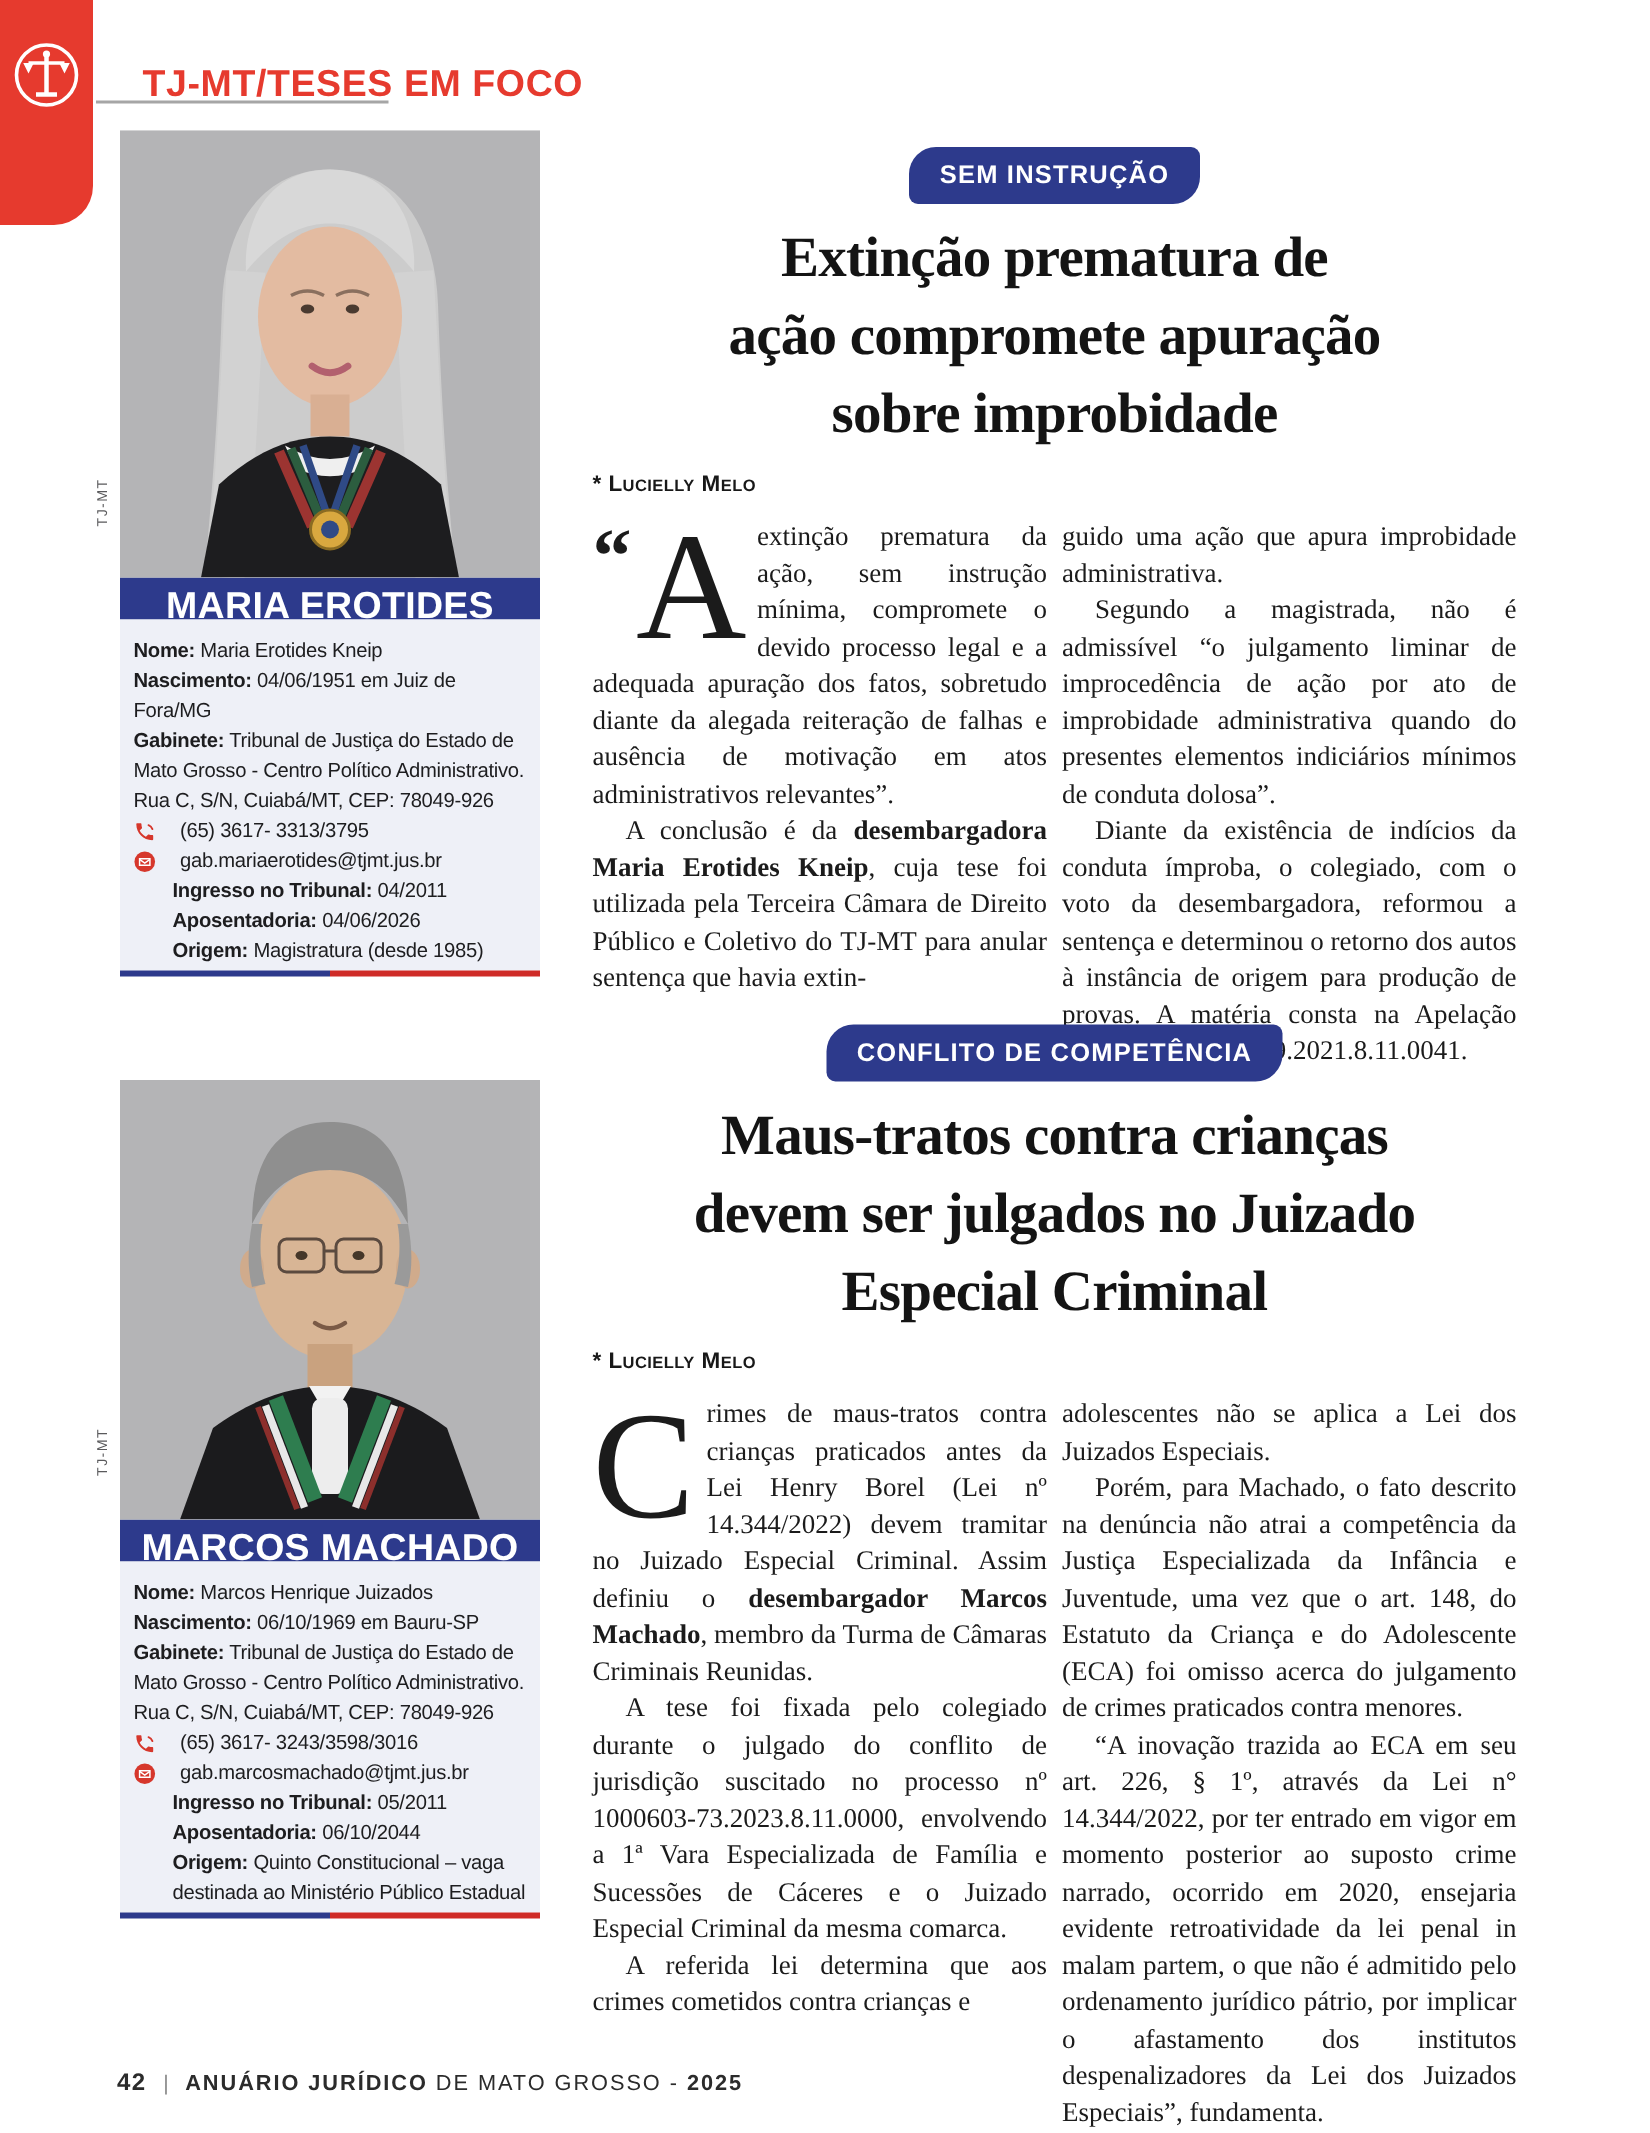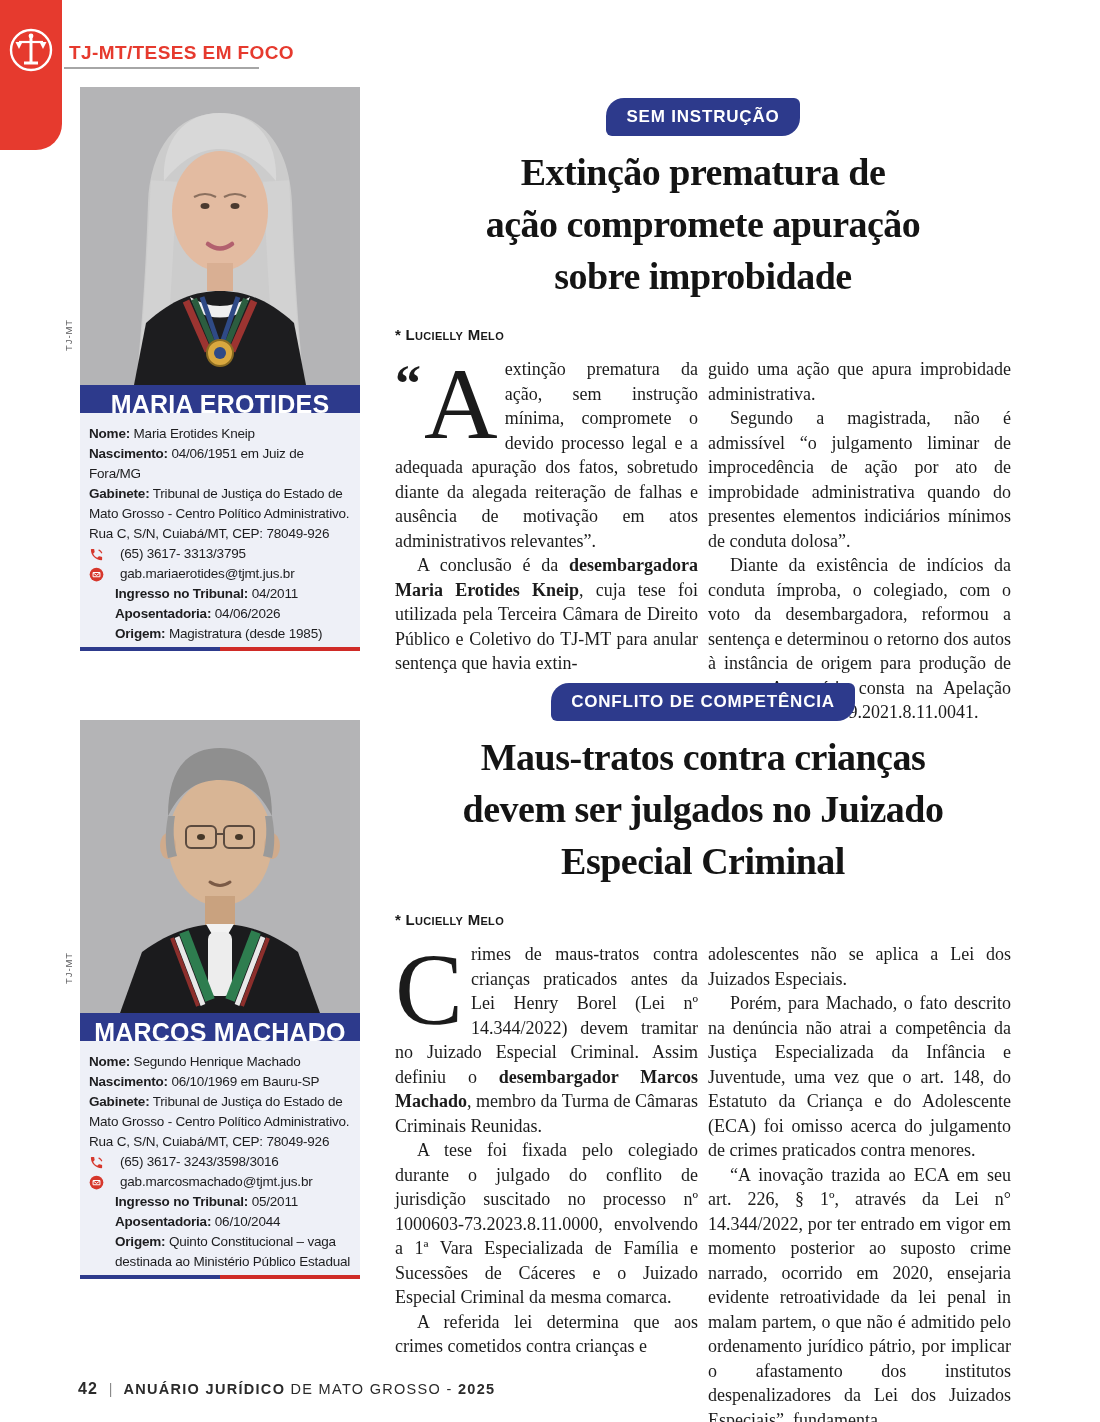--- a/index.html
+++ b/index.html
@@ -5,21 +5,21 @@
   html,body{margin:0;padding:0;background:#ffffff;}
   .page{position:relative;width:1100px;height:1422px;background:#ffffff;overflow:hidden;
         font-family:"Liberation Sans",sans-serif;color:#1c1c1c;}
 
   
   .red-block{position:absolute;left:0;top:0;width:62px;height:150px;background:#e63a2e;
              border-radius:0 0 26px 0;}
   .red-block svg{position:absolute;left:8px;top:27px;}
 
   
-  .section-title{position:absolute;left:69px;top:42px;font-size:19px;font-weight:bold;
+  .section-title{position:absolute;left:95px;top:42px;font-size:25px;font-weight:bold;
                  color:#e63a2e;letter-spacing:.4px;}
   .header-rule{position:absolute;left:64px;top:67px;width:195px;height:2px;background:#a6a6a6;}
 
   
   .profile{position:absolute;width:280px;}
   #profile1{left:80px;top:87px;}
   #profile2{left:80px;top:720px;}
   .photo{width:280px;background:#b4b4b6;position:relative;overflow:hidden;}
   #profile1 .photo{height:298px;}
   #profile2 .photo{height:293px;}
@@ -39,21 +39,21 @@
   .box-stripe .half-r{flex:1;background:#cf2b27;}
 
   
   .article{position:absolute;left:395px;width:616px;}
   #article1{top:98px;}
   #article2{top:683px;}
   .badge{margin:0 auto;width:max-content;background:#2d3a8c;color:#ffffff;font-weight:bold;
          font-size:17px;letter-spacing:.8px;padding:9px 20px;border-radius:18px 6px 18px 6px;text-align:center;}
   .headline{margin-top:10px;text-align:center;font-family:"Liberation Serif",serif;
             font-weight:bold;font-size:38px;line-height:52px;color:#141414;letter-spacing:-.5px;}
-  .byline{margin-top:24px;font-weight:bold;font-size:15px;font-variant:small-caps;
+  .byline{margin-top:12px;font-weight:bold;font-size:15px;font-variant:small-caps;
           letter-spacing:.3px;color:#181818;}
   .cols{display:flex;gap:10px;margin-top:14px;}
   .col{width:303px;font-family:"Liberation Serif",serif;font-size:18px;line-height:24.5px;
        text-align:justify;color:#1b1b1b;}
   .col p{margin:0;}
   .col p.ind{text-indent:22px;}
   .lead-cap{float:left;display:flex;align-items:flex-start;margin:5px 7px 0 0;height:88px;}
   .lead-q{font-family:"Liberation Serif",serif;font-weight:bold;font-size:52px;line-height:44px;
           margin-right:3px;}
   .lead-a{font-family:"Liberation Serif",serif;font-size:102px;line-height:84px;}
@@ -169,21 +169,21 @@
         <path d="M97 217 L123 285" stroke="#e8e8e8" stroke-width="5"></path>
         <path d="M176 212 L150 280" stroke="#2e7d4f" stroke-width="10"></path>
         <path d="M183 217 L157 285" stroke="#e8e8e8" stroke-width="5"></path>
         <path d="M92 218 L118 286" stroke="#8c2f2c" stroke-width="4"></path>
         <path d="M188 218 L162 286" stroke="#8c2f2c" stroke-width="4"></path>
       </svg>
     </div>
     <div class="photo-credit">TJ-MT</div>
     <div class="name-banner">MARCOS MACHADO</div>
     <div class="info-box">
-      <p><span class="lbl">Nome:</span> <span>Segundo Henrique Machado</span></p>
+      <p><span class="lbl">Nome:</span> <span>Marcos Henrique Juizados</span></p>
       <p><span class="lbl">Nascimento:</span> <span>06/10/1969 em Bauru-SP</span></p>
       <p><span class="lbl">Gabinete:</span> <span>Tribunal de Justiça do Estado de Mato Grosso - Centro Político Administrativo. Rua C, S/N, Cuiabá/MT, CEP: 78049-926</span></p>
       <p class="contact">
         <svg width="15" height="15" viewBox="0 0 24 24">
           <path d="M6.62 10.79c1.44 2.83 3.76 5.14 6.59 6.59l2.2-2.2c.27-.27.67-.36 1.02-.24 1.12.37 2.33.57 3.57.57.55 0 1 .45 1 1V20c0 .55-.45 1-1 1-9.39 0-17-7.61-17-17 0-.55.45-1 1-1h3.5c.55 0 1 .45 1 1 0 1.25.2 2.45.57 3.57.11.35.03.74-.25 1.02l-2.2 2.2z" fill="#d6372c"></path>
           <path d="M16 5c1.9.8 3.4 2.3 4.2 4.2" stroke="#d6372c" stroke-width="2" fill="none" stroke-linecap="round"></path>
         </svg>
         <span>(65) 3617- 3243/3598/3016</span>
       </p>
       <p class="contact">

